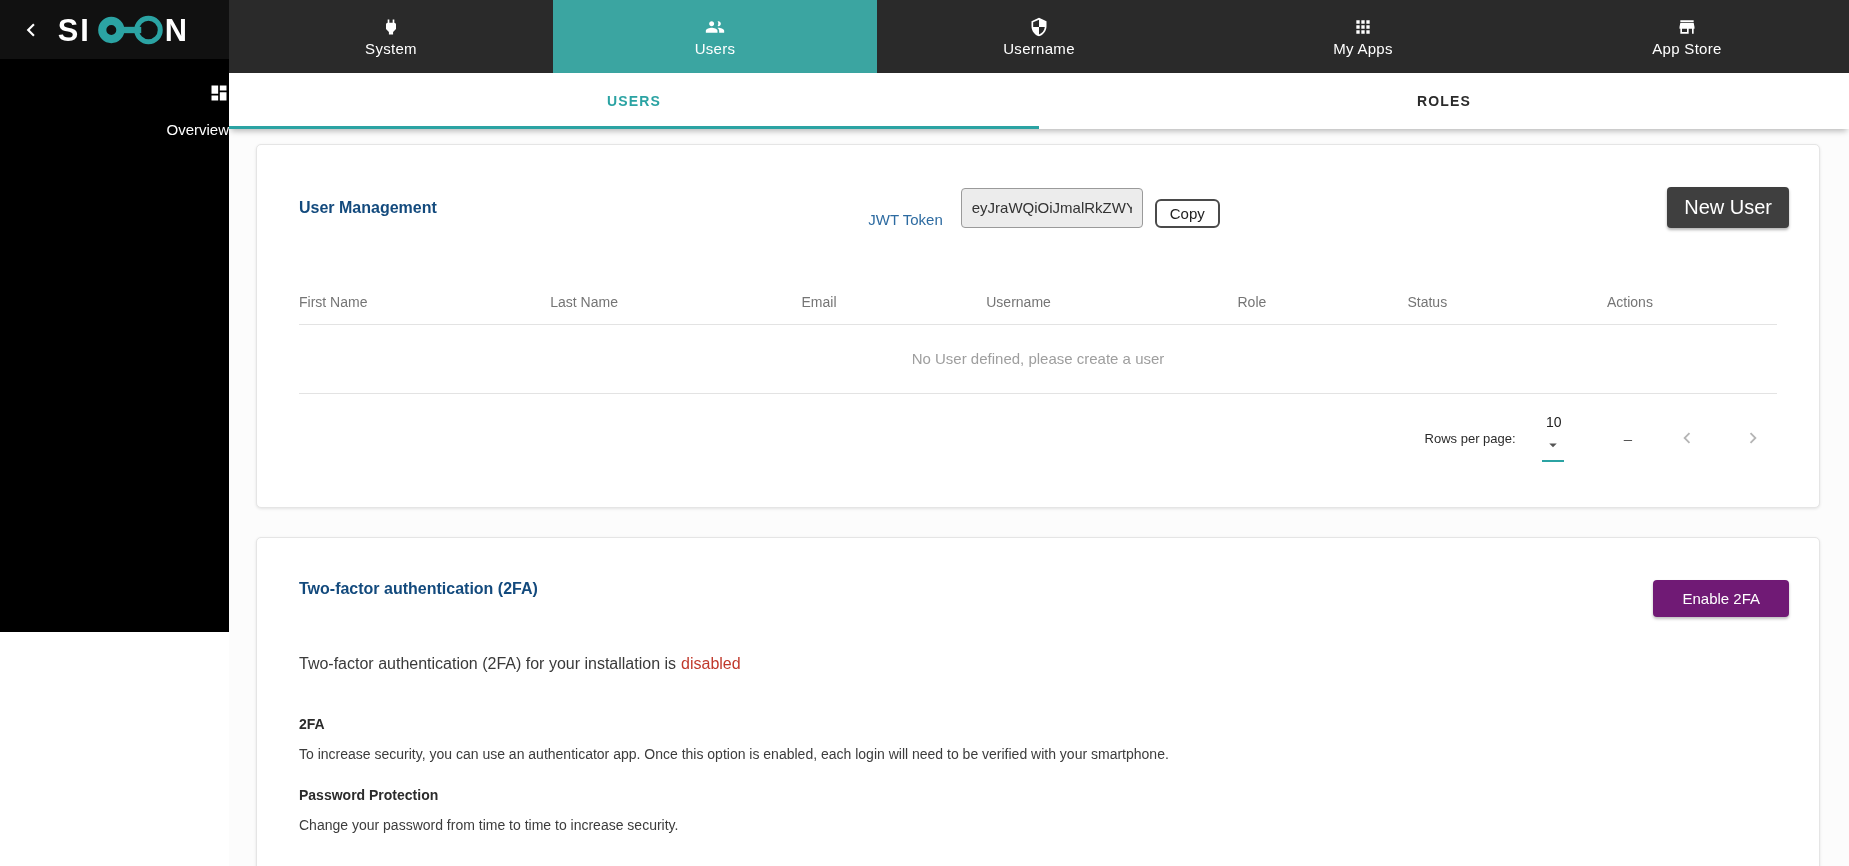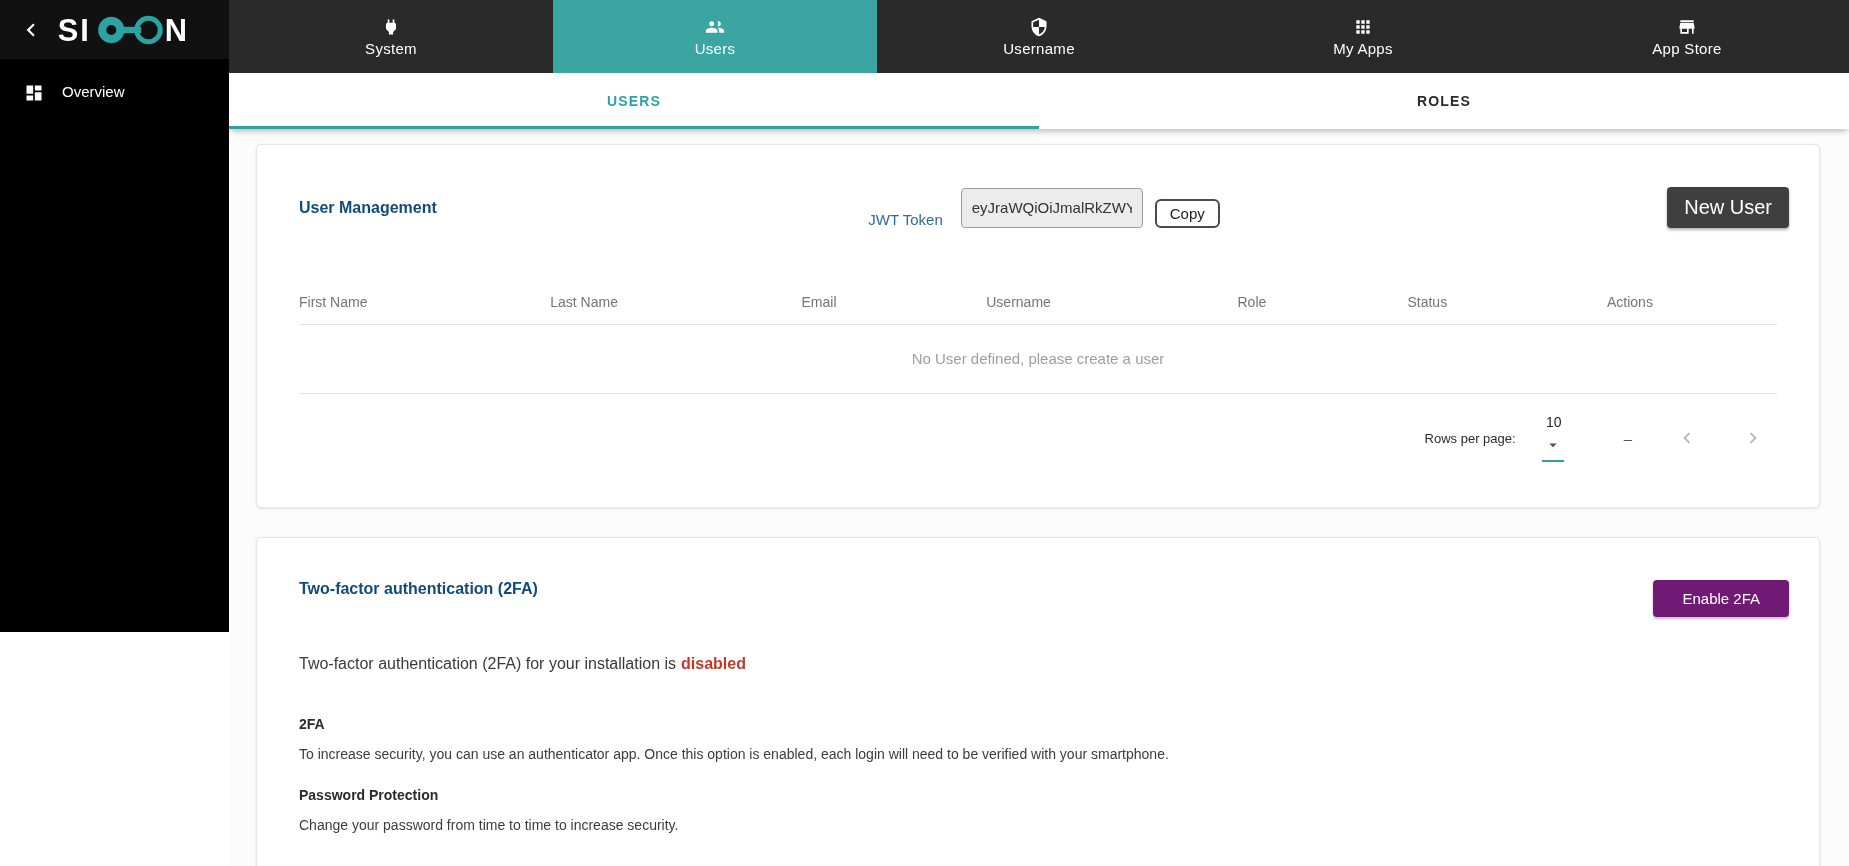--- a/index.html
+++ b/index.html
@@ -6,21 +6,21 @@
   html,body { width:1849px; height:866px; overflow:hidden; background:#ffffff;
     font-family:"Liberation Sans","DejaVu Sans",sans-serif; }
 
   .app { display:flex; width:1849px; height:866px; }
 
   
   .sidebar { width:229px; height:632px; background:#000000; flex:0 0 229px; display:flex; flex-direction:column; }
   .sidebar-header { height:59px; background:#111111; display:flex; align-items:center; padding:0 0 0 14px; }
   .back-btn { width:34px; height:34px; display:flex; align-items:center; justify-content:center; cursor:pointer; }
   .logo-svg { margin-left:8px; }
-  .sidebar-item { display:flex; align-items:flex-start; gap:18px; padding:24px 0 0 24px; color:#fff; cursor:pointer; }
+  .sidebar-item { display:flex; align-items:flex-end; gap:18px; padding:24px 0 0 24px; color:#fff; cursor:pointer;flex-direction:column; }
   .sidebar-item .label { font-size:15px; }
 
   
   .main { flex:1; display:flex; flex-direction:column; background:#fcfcfc; }
 
   
   .topnav { height:73px; background:#2a2a2a; display:flex; }
   .nav-tab { flex:1; display:flex; flex-direction:column; align-items:center; justify-content:center; gap:3px;
     color:#fff; cursor:pointer; }
   .nav-tab .nav-label { font-size:15px; letter-spacing:.3px; font-weight:500; }
@@ -65,21 +65,21 @@
     border-bottom:2px solid #2BA3A3; cursor:pointer;flex-direction:column; }
   .rows-value { font-size:14px; color:#222; }
   .pag-range { margin-left:60px; font-size:15px; color:#555; }
   .pag-chev { margin-left:44px; cursor:default; display:flex; align-items:center; }
 
   
   .tfa-header { display:flex; align-items:flex-start; padding:42px 30px 0 42px; }
   .enable-btn { background:#701a75; color:#fff; border:none; border-radius:4px; font-size:15px;
     padding:10px 29px; cursor:pointer; box-shadow:0 2px 3px rgba(0,0,0,.25); font-family:inherit; }
   .tfa-status { padding:38px 42px 0 42px; font-size:16px; color:#3a3a3a; }
-  .tfa-status .disabled-word { color:#C0392B; font-weight:700; margin-left:5px; }
+  .tfa-status .disabled-word { color:#C0392B; font-weight:400; margin-left:5px; }
   .tfa-section-h { padding:43px 42px 0 42px; font-size:14px; font-weight:700; color:#2b2b2b; }
   .tfa-section-h.second { padding-top:25px; }
   .tfa-section-b { padding:14px 42px 0 42px; font-size:14px; color:#3c3c3c; }
   .card.tfa { padding-bottom:42px; }
 
   svg { display:block; }
 </style>
 </head>
 <body>
 

